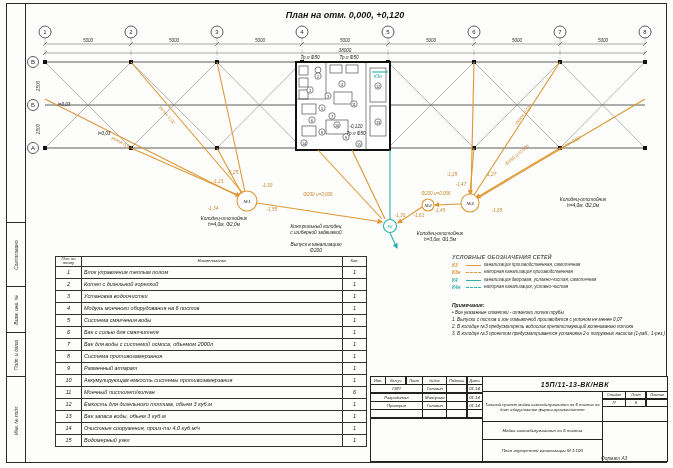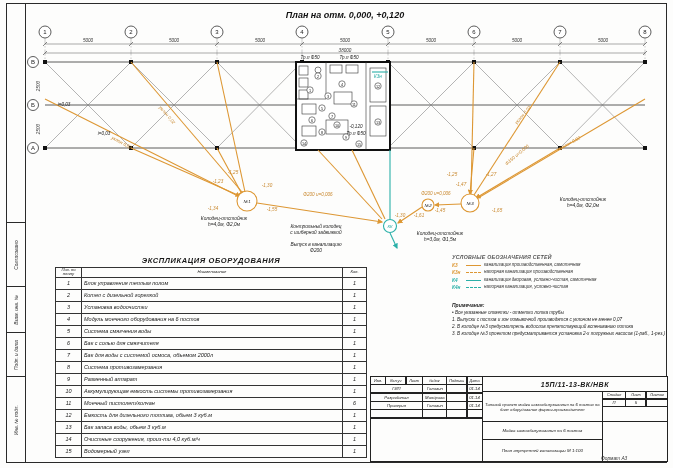--- a/index.html
+++ b/index.html
@@ -310,21 +310,20 @@
       <circle class="mkc" cx="352" cy="118" r="3.2"></circle>
         <text class="mk-t" x="352" y="119.6">13</text>
       <circle class="mkc" cx="278" cy="139" r="3.2"></circle>
         <text class="mk-t" x="278" y="140.6">14</text>
       <circle class="mkc" cx="333" cy="140" r="3.2"></circle>
         <text class="mk-t" x="333" y="141.6">15</text>
     </g>
   </svg>
 
   <div class="equip">
-    <div class="equip-title">ЭКСПЛИКАЦИЯ ОБОРУДОВАНИЯ</div>
     <table>
       <colgroup>
           <col style="width:26px">
           <col>
           <col style="width:24px">
         </colgroup>
       <thead>
         <tr>
           <th>Поз. по плану</th>
           <th>Наименование</th>

